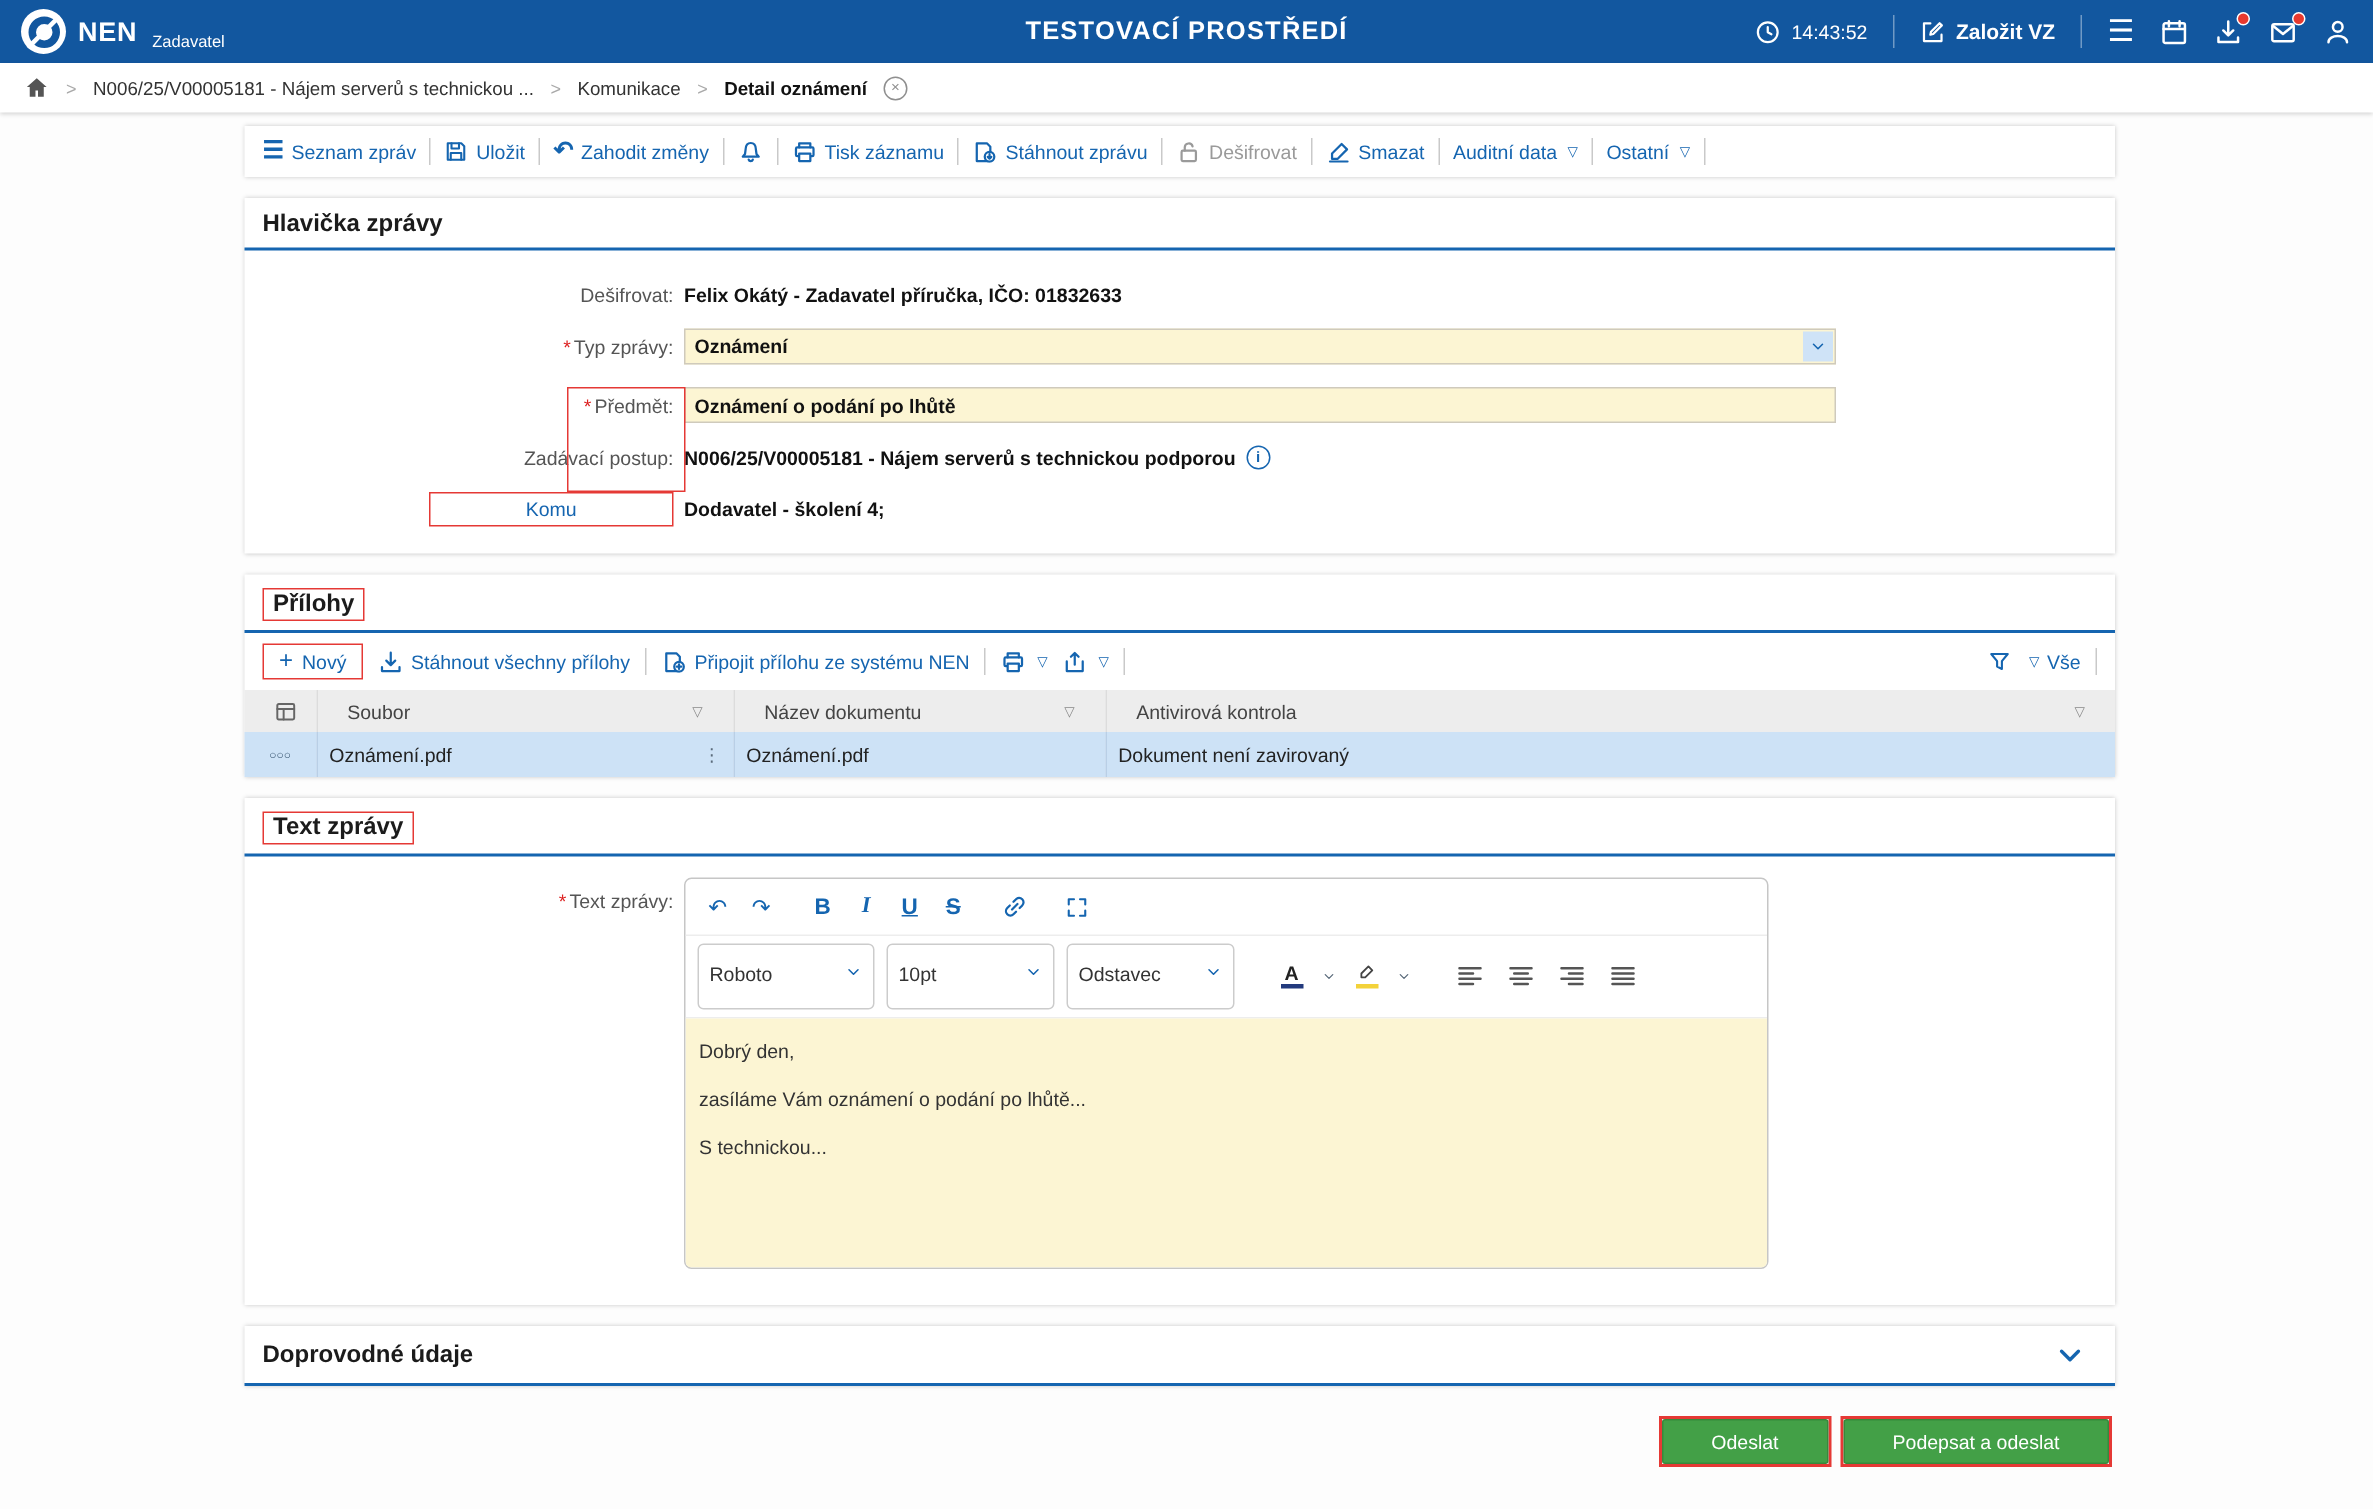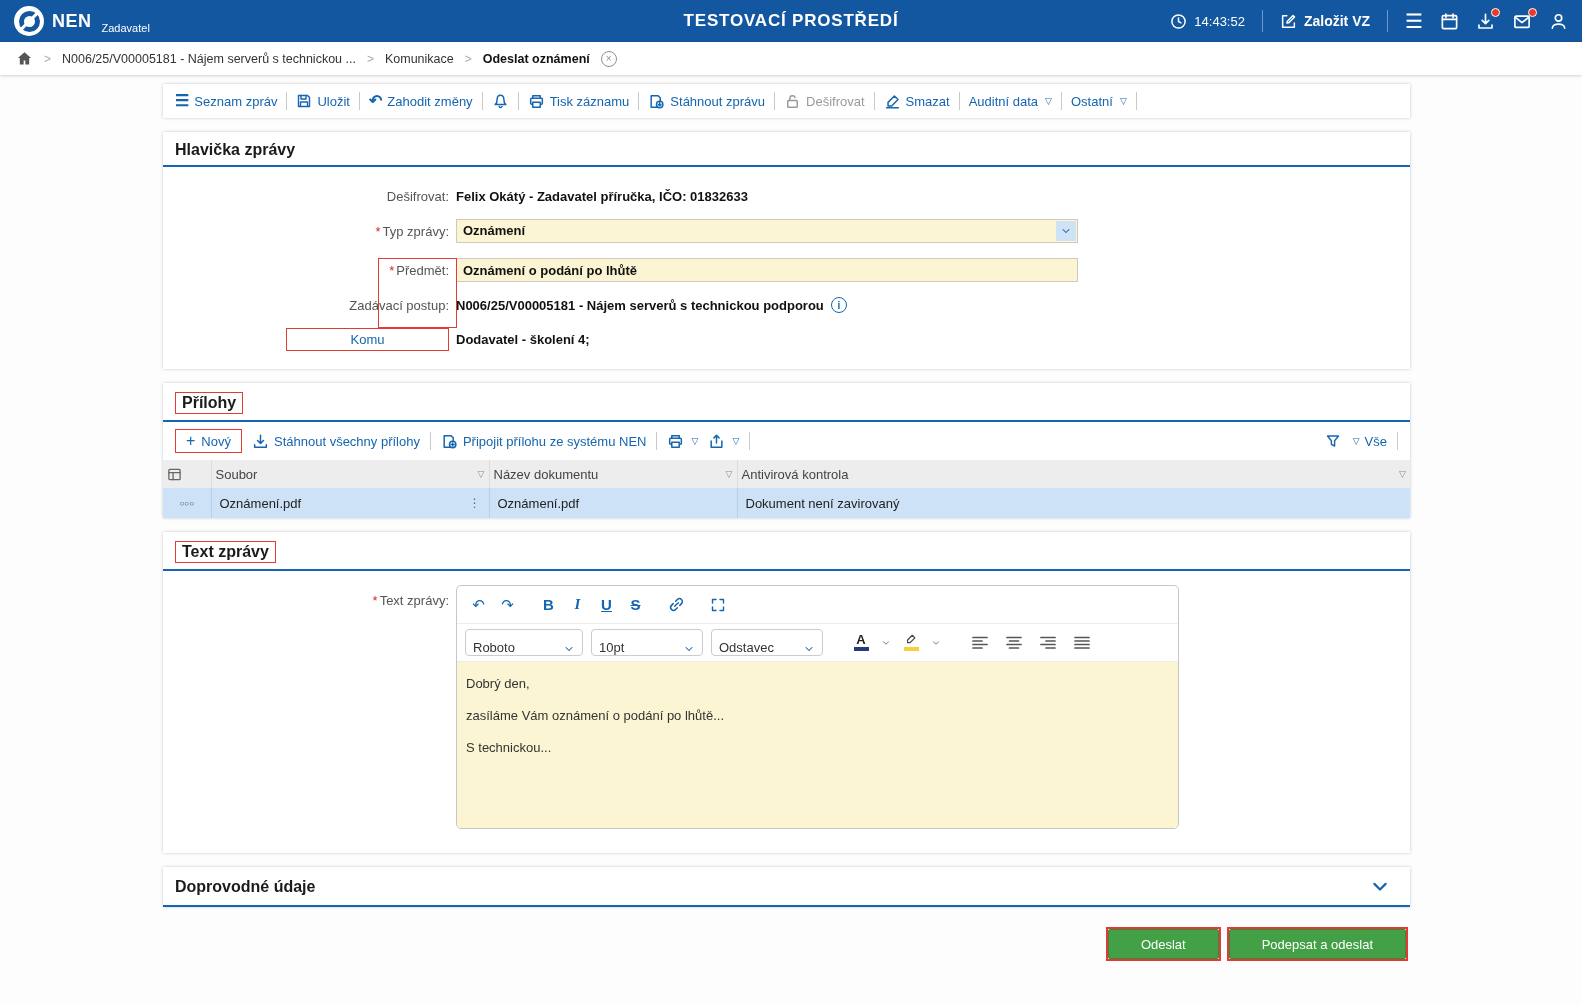--- a/index.html
+++ b/index.html
@@ -49,56 +49,56 @@
   .sec-head{display:flex;align-items:flex-end;padding:9px 12px 6px;border-bottom:2px solid var(--c-accent,#1565b0)}
   .sec-title{font-size:16px;font-weight:700;color:#1b1b1b}
   .red-box{border:1px solid var(--c-annotation,#e53935);padding:1px 6px}
 
   
   .fields{padding:22px 12px 12px;position:relative}
   .frow{display:flex;align-items:center;margin-bottom:15px}
   .flabel{width:281px;text-align:right;color:#555;padding-right:7px;flex:none}
   .req{color:#d22;margin-right:2px}
   .fval{font-weight:700;color:#111;display:flex;align-items:center;gap:7px}
-  .yfield{width:622px;height:24px;background:var(--c-yellow,#fcf5d3);border:1px solid #cfcabc;font-weight:700;font-size:13px;color:#111;padding:0 6px;line-height:22px;font-family:"Liberation Sans",sans-serif}
+  .yfield{width:768px;height:24px;background:var(--c-yellow,#fcf5d3);border:1px solid #cfcabc;font-weight:700;font-size:13px;color:#111;padding:0 6px;line-height:22px;font-family:"Liberation Sans",sans-serif}
   .yselect{position:relative;display:flex;align-items:center}
   .sel-arrow{position:absolute;right:1px;top:1px;bottom:1px;width:20px;background:#cfe3f7;display:flex;align-items:center;justify-content:center;color:var(--c-accent,#1565b0);cursor:pointer}
   .annot-abs{position:absolute;border:1px solid var(--c-annotation,#e53935);left:215px;top:91px;width:79px;height:70px;pointer-events:none}
   .komu-box{display:inline-block;width:163px;height:23px;line-height:21px;border:1px solid var(--c-annotation,#e53935);color:var(--c-accent,#1565b0);text-align:center;cursor:pointer}
   .circle-i{width:16px;height:16px;border:1px solid var(--c-accent,#1565b0);border-radius:50%;color:var(--c-accent,#1565b0);font-size:10px;font-weight:700;display:flex;align-items:center;justify-content:center;cursor:pointer}
 
   
   .atbar{display:flex;align-items:center;padding:7px 12px;gap:10px}
   .annot-inline{border:1px solid var(--c-annotation,#e53935);padding:3px 10px;display:flex;align-items:center;gap:6px;color:var(--c-accent,#1565b0);cursor:pointer}
   .plus-glyph{font-size:16px;font-weight:400;line-height:1}
   .at-right{margin-left:auto;display:flex;align-items:center;gap:10px;color:var(--c-accent,#1565b0)}
   .funnel{color:var(--c-accent,#1565b0);cursor:pointer}
   .attab{width:100%;border-collapse:collapse;table-layout:fixed}
-  .attab th{background:#ededed;height:28px;font-weight:400;color:#444;text-align:left;padding:0 4px;border-right:1px solid #dcdcdc}
+  .attab th{background:#ededed;height:28px;font-weight:400;color:#444;text-align:left;padding:0 20px;border-right:1px solid #dcdcdc}
   .attab th .thin{display:flex;align-items:center;justify-content:space-between}
   .th-filter{color:#8a8a8a;font-size:9px;cursor:pointer}
   .attab td{background:var(--c-selected_row,#cde2f6);height:30px;padding:0 8px;border-right:1px solid #b9cfe6}
   .attab th:last-child,.attab td:last-child{border-right:none}
   .cell-flex{display:flex;align-items:center;justify-content:space-between}
   .row-handle{color:#2c4a66;font-size:8px;letter-spacing:0px;text-align:center;cursor:pointer}
   .dots-v{color:#5a6b7b;font-size:12px;cursor:pointer}
 
   
   .ed-wrap{display:flex;padding:14px 12px 24px}
   .ed-label{width:281px;text-align:right;color:#555;padding:8px 7px 0 0;flex:none}
   .editor{width:723px;border:1px solid #c6c6c6;border-radius:5px;overflow:hidden;background:#fff}
   .ed-row1{display:flex;align-items:center;gap:2px;padding:6px 8px;border-bottom:1px solid #ededed}
   .ed-btn{min-width:27px;height:25px;display:flex;align-items:center;justify-content:center;color:var(--c-accent,#1565b0);cursor:pointer;border-radius:3px;font-size:15px}
   .ed-b{font-weight:800}
   .ed-i{font-style:italic;font-family:"Liberation Serif",serif;font-weight:700}
   .ed-u{text-decoration:underline;font-weight:700}
   .ed-s{text-decoration:line-through;font-weight:700}
   .ed-gap{width:10px}
   .ed-row2{display:flex;align-items:center;gap:8px;padding:5px 8px;border-bottom:1px solid #ededed}
-  .ed-select{display:flex;justify-content:space-between;align-items:flex-end;border:1px solid #ccc;border-radius:4px;height:27px;padding:0 7px;background:#fff;color:#333;cursor:pointer}
+  .ed-select{display:flex;justify-content:space-between;align-items:flex-start;border:1px solid #ccc;border-radius:4px;height:44px;padding:12px 7px;background:#fff;color:#333;cursor:pointer}
   .ed-select .chev{color:var(--c-accent,#1565b0)}
   .colbtn{display:flex;flex-direction:column;align-items:center;justify-content:center;width:24px;height:25px;cursor:pointer}
   .col-a{font-weight:700;font-size:13px;line-height:12px;color:#222}
   .col-bar{width:15px;height:3.5px;margin-top:1px}
   .chev-sm{color:#5a6b7b;cursor:pointer}
   .align-btn{width:26px;height:25px;display:flex;align-items:center;justify-content:center;color:#555;cursor:pointer}
   .ed-content{background:var(--c-yellow,#fcf5d3);height:166px;padding:14px 9px;color:#333}
   .ed-content p{margin-bottom:17px;cursor:text}
   .ed-footer{height:27px;display:flex;align-items:center;justify-content:flex-end;gap:4px;padding:0 10px;background:#fff}
   .tiny-word{font-weight:700;font-size:15px;color:#84898e}
@@ -174,21 +174,21 @@
 
 <nav class="crumbbar">
   <svg width="17" height="17" viewBox="0 0 16 16" fill="#555">
       <path d="M8 2L1.8 7.6h1.8v6h3.6V9.8h1.6v3.8h3.6v-6h1.8z"></path>
     </svg>
   <span class="crumb-sep">&gt;</span>
   <span class="crumb">N006/25/V00005181 - Nájem serverů s technickou ...</span>
   <span class="crumb-sep">&gt;</span>
   <span class="crumb">Komunikace</span>
   <span class="crumb-sep">&gt;</span>
-  <span class="crumb crumb-last">Odeslat oznámení</span>
+  <span class="crumb crumb-last">Detail oznámení</span>
   <span class="circle-x">×</span>
 </nav>
 
 <div class="page">
 
   <div class="card tbar">
     <div class="tb-item">
       <span class="uglyph">☰</span>
       <span>Seznam zpráv</span>
     </div>

